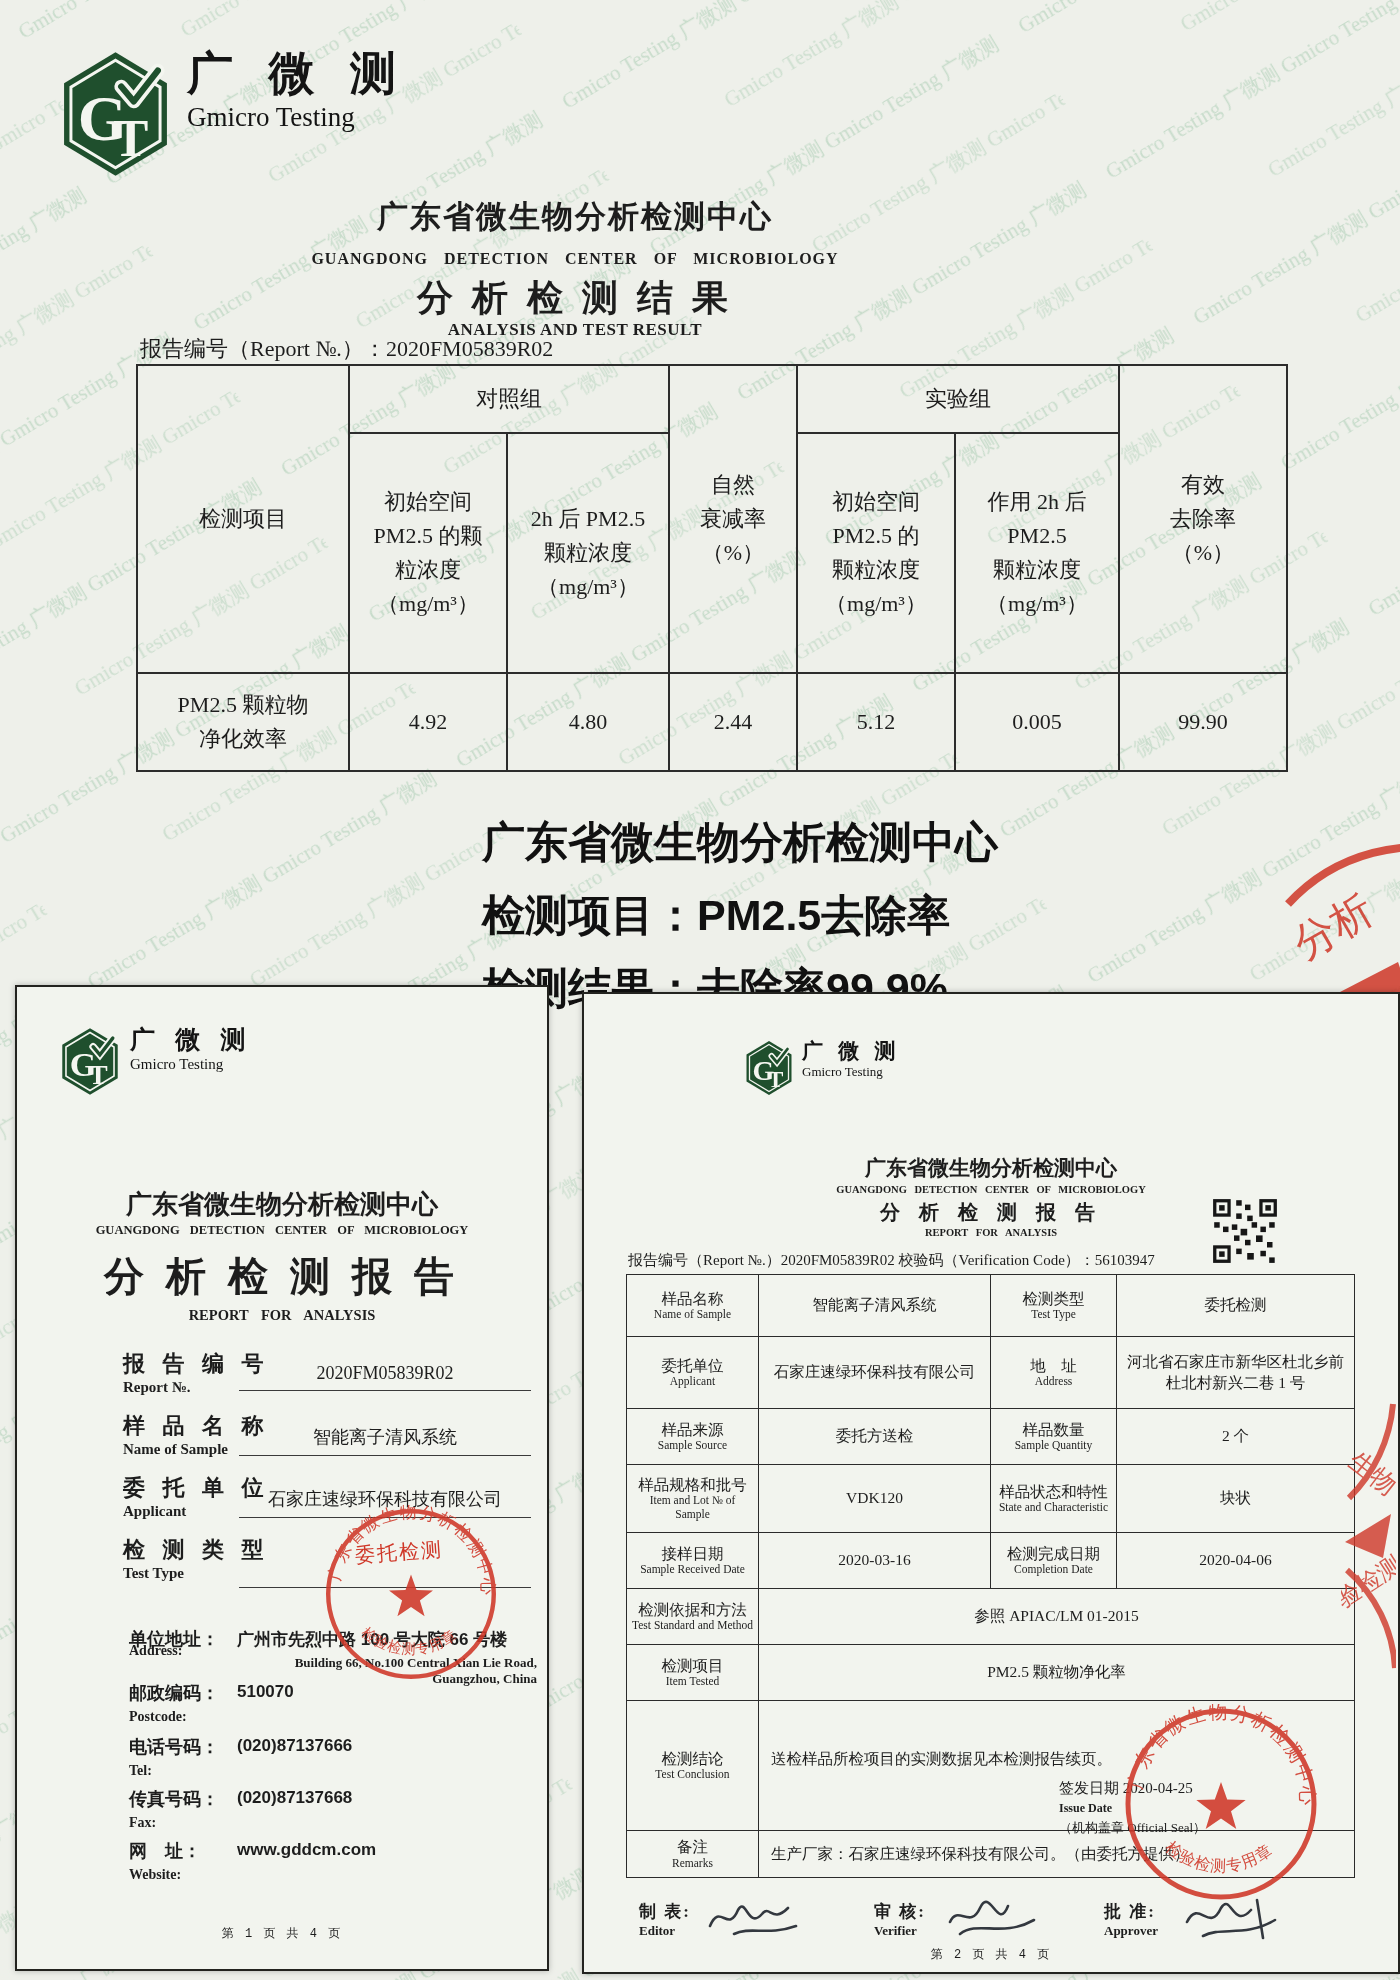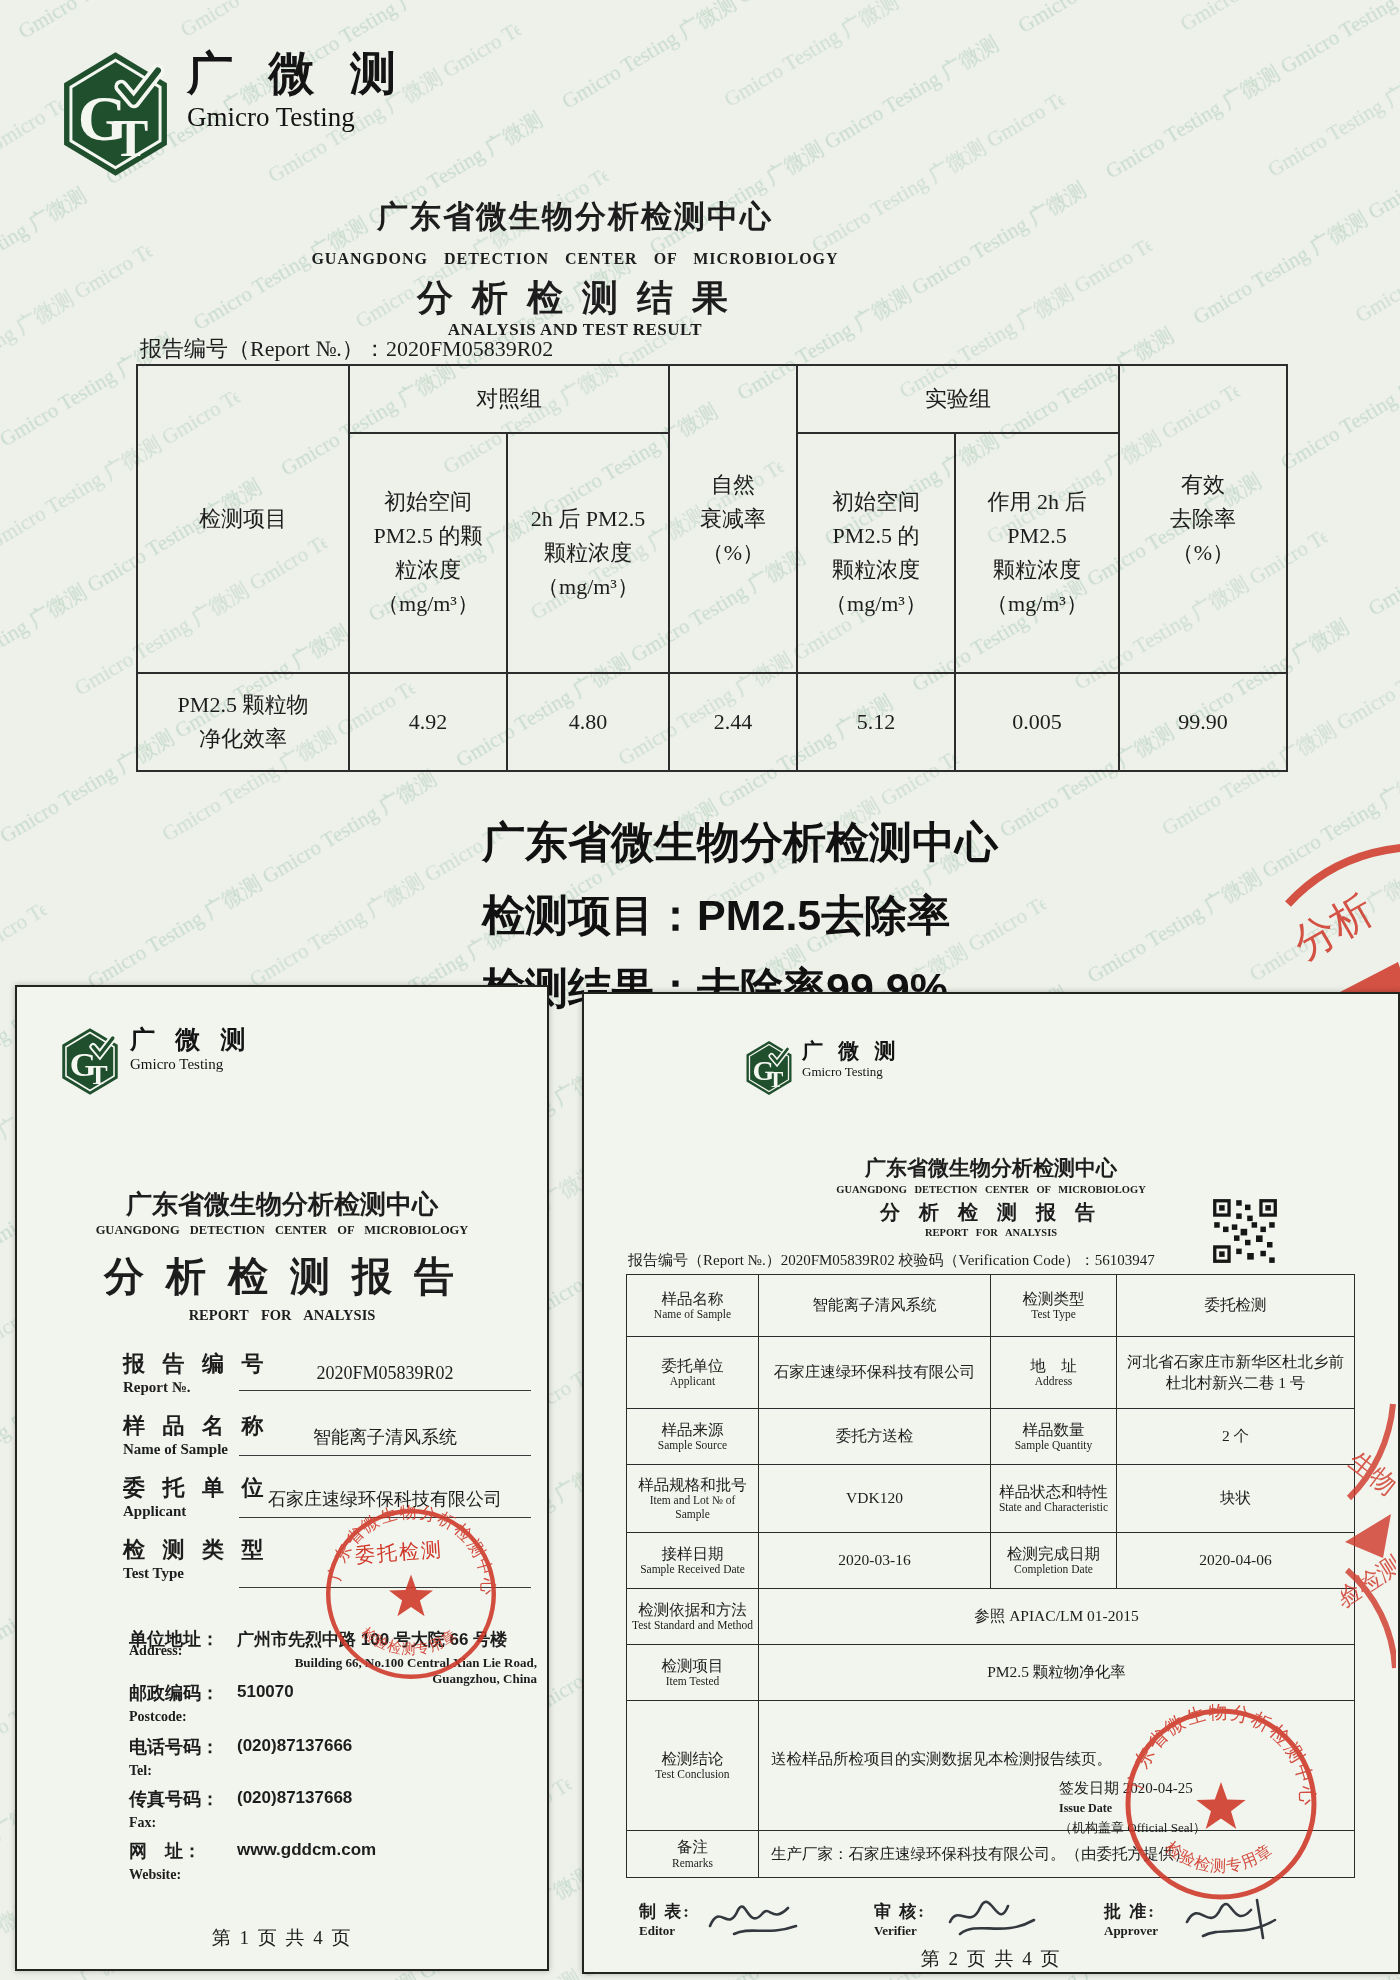--- a/index.html
+++ b/index.html
@@ -37,21 +37,21 @@
   .c-title{left:0;top:262px;width:100%;font-size:40px;font-weight:bold;letter-spacing:6px;}
   .c-titleen{left:0;top:320px;width:100%;font-size:14.5px;font-weight:bold;word-spacing:9px;}
   .cfield-cn{font-size:22px;font-weight:bold;letter-spacing:6px;}
   .cfield-en{font-size:15px;font-weight:bold;}
   .cline{border-bottom:1.5px solid #3a3a3a;width:292px;left:222px;text-align:center;
     font-size:18px;padding-bottom:6px;}
   .contact-cn{font-size:18px;font-weight:bold;font-family:"Liberation Sans","DejaVu Sans",sans-serif;}
   .contact-en{font-size:14px;font-weight:bold;}
   .contact-v{font-size:17px;font-weight:bold;font-family:"Liberation Sans","DejaVu Sans",sans-serif;}
   .contact-ven{font-size:13px;font-weight:bold;}
-  .pfoot{font-size:19px;letter-spacing:2px;}
+  .pfoot{font-size:12px;letter-spacing:2px;font-family:Liberation Mono, monospace;}
   .redtext{color:#cf3728;}
   
   .p-org{left:0;top:160px;width:100%;font-size:21px;font-weight:bold;}
   .p-orgen{left:0;top:190px;width:100%;font-size:10.5px;font-weight:bold;word-spacing:5px;}
   .p-title{left:0;top:205px;width:100%;font-size:20px;font-weight:bold;letter-spacing:7px;}
   .p-titleen{left:0;top:233px;width:100%;font-size:10.5px;font-weight:bold;word-spacing:5px;}
   .p-meta{left:44px;top:257px;font-size:15px;}
   table.ptab{position:absolute;left:42px;top:280px;width:728px;border-collapse:collapse;table-layout:fixed;}
   .ptab td{border:1.5px solid #2b2b2b;text-align:center;vertical-align:middle;padding:3px 5px;}
   .lblcn{font-size:15.5px;line-height:1.25;}

